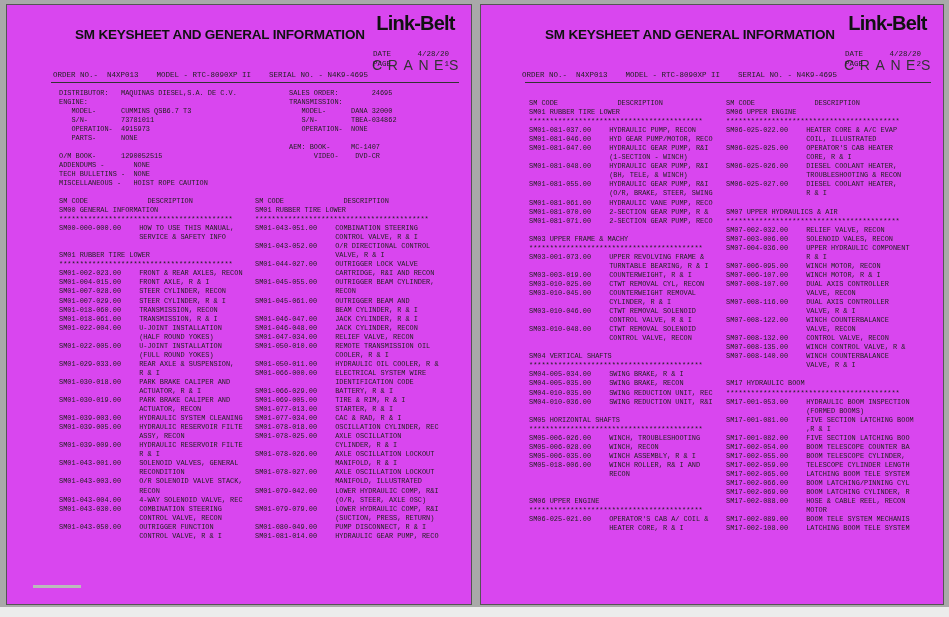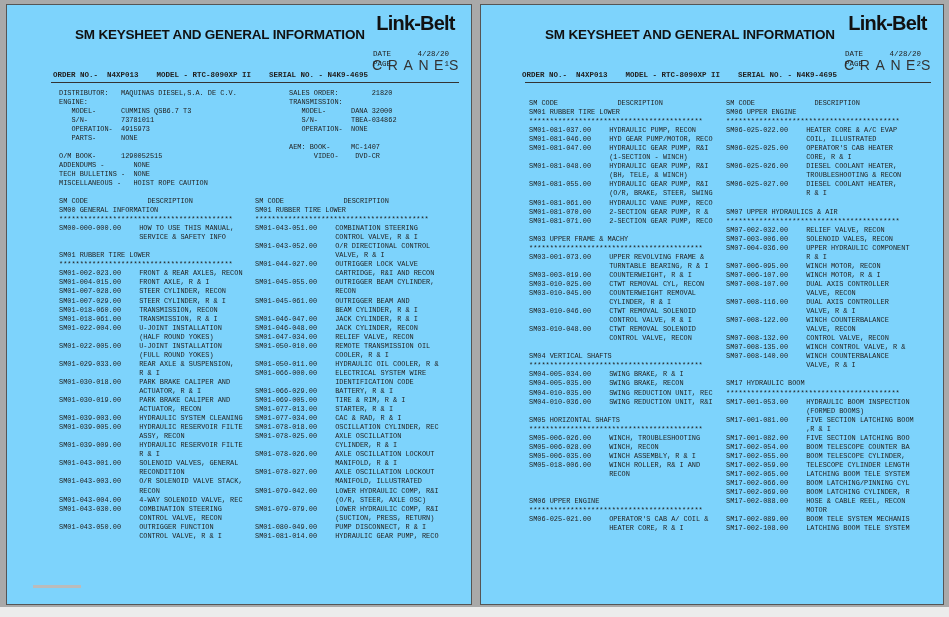--- a/index.html
+++ b/index.html
@@ -3,21 +3,21 @@
 <meta charset="utf-8">
 <style>
   html, body { margin:0; padding:0; }
   body {
     width:949px; height:617px; overflow:hidden;
     background:#a9a9a9; position:relative;
     font-family: "Liberation Mono", monospace;
   }
   .bottom-strip { position:absolute; left:0; top:607px; width:949px; height:10px; background:#ececec; }
   .page {
-    position:absolute; top:4px; height:601px; background:#7dd3fc;
+    position:absolute; top:4px; height:601px; background:#d946ef;
     border:1px solid #555; box-sizing:border-box; overflow:hidden;
   }
   #page1 { left:6px; width:466px; }
   #page2 { left:480px; width:464px; }
   .title {
     position:absolute; top:22px; font-family:"Liberation Sans", sans-serif;
     font-weight:bold; font-size:13.5px; color:#111; letter-spacing:-0.2px;
   }
   #page1 .title { left:68px; }
   #page2 .title { left:64px; }
@@ -26,21 +26,21 @@
     font-family:"Liberation Sans", sans-serif; font-weight:bold; font-size:20px;
     letter-spacing:-0.8px; color:#111; line-height:20px;
   }
   .logo-sub {
     font-family:"Liberation Sans", sans-serif; font-size:14px; letter-spacing:5.6px;
     color:#333; line-height:9px; margin-right:-5px;margin-top:28px;
   }
   .meta { position:absolute; top:44px; right:22px; font-size:7.5px; line-height:10px; color:#222; }
   .meta-row { display:flex; justify-content:space-between; width:76px; }
   .order-line {
-    position:absolute; top:66px; left:46px; font-size:7.5px; color:#222; white-space:pre;font-weight:bold;
+    position:absolute; top:66px; left:46px; font-size:7.5px; color:#222; white-space:pre;
   }
   #page2 .order-line { left:41px; }
   .rule { position:absolute; top:77px; left:44px; right:12px; border-top:1.5px solid #333; }
   .mono { font-size:6.9px; line-height:9.05px; color:#222; white-space:pre; }
   .info-block { position:absolute; top:84px; left:52px;text-align:right; }
   .info-right { position:absolute; top:84px; left:282px; }
   .row { display:flex; }
   .col { position:absolute; }
   .hdr-row { display:flex; }
   .code { display:inline-block; width:76px; }
@@ -65,21 +65,21 @@
         <span>4/28/20</span>
       </div>
     <div class="meta-row">
         <span>PAGE</span>
         <span>1</span>
       </div>
   </div>
   <div class="order-line">ORDER NO.-  N4XP013    MODEL - RTC-8090XP II    SERIAL NO. - N4K9-4695</div>
   <div class="rule"></div>
   <div class="info-block mono"><div class="row">DISTRIBUTOR:   MAQUINAS DIESEL,S.A. DE C.V.</div><div class="row">ENGINE:</div><div class="row">   MODEL-      CUMMINS QSB6.7 T3</div><div class="row">   S/N-        73781011</div><div class="row">   OPERATION-  4915973</div><div class="row">   PARTS-      NONE</div><div class="blank"></div><div class="row">O/M BOOK-      1290052515</div><div class="row">ADDENDUMS -       NONE</div><div class="row">TECH BULLETINS -  NONE</div><div class="row">MISCELLANEOUS -   HOIST ROPE CAUTION</div></div>
-  <div class="info-right mono"><div class="row">SALES ORDER:        21820</div><div class="row">TRANSMISSION:</div><div class="row">   MODEL-      DANA 32000</div><div class="row">   S/N-        TBEA-034862</div><div class="row">   OPERATION-  NONE</div><div class="blank"></div><div class="row">AEM: BOOK-     MC-1407</div><div class="row">      VIDEO-    DVD-CR</div></div>
+  <div class="info-right mono"><div class="row">SALES ORDER:        24695</div><div class="row">TRANSMISSION:</div><div class="row">   MODEL-      DANA 32000</div><div class="row">   S/N-        TBEA-034862</div><div class="row">   OPERATION-  NONE</div><div class="blank"></div><div class="row">AEM: BOOK-     MC-1407</div><div class="row">      VIDEO-    DVD-CR</div></div>
   <div class="col mono" style="left:52px; top:192px;"><div class="hdr-row"><span class="code">SM CODE</span><span>   DESCRIPTION</span></div><div class="row">SM00 GENERAL INFORMATION</div><div class="row stars">******************************************</div><div class="row"><span class="code">SM00-000-000.00</span><span> HOW TO USE THIS MANUAL,</span></div><div class="row"><span class="code"></span><span> SERVICE &amp; SAFETY INFO</span></div><div class="blank"></div><div class="row">SM01 RUBBER TIRE LOWER</div><div class="row stars">******************************************</div><div class="row"><span class="code">SM01-002-023.00</span><span> FRONT &amp; REAR AXLES, RECON</span></div><div class="row"><span class="code">SM01-004-015.00</span><span> FRONT AXLE, R &amp; I</span></div><div class="row"><span class="code">SM01-007-028.00</span><span> STEER CYLINDER, RECON</span></div><div class="row"><span class="code">SM01-007-029.00</span><span> STEER CYLINDER, R &amp; I</span></div><div class="row"><span class="code">SM01-018-060.00</span><span> TRANSMISSION, RECON</span></div><div class="row"><span class="code">SM01-018-061.00</span><span> TRANSMISSION, R &amp; I</span></div><div class="row"><span class="code">SM01-022-004.00</span><span> U-JOINT INSTALLATION</span></div><div class="row"><span class="code"></span><span> (HALF ROUND YOKES)</span></div><div class="row"><span class="code">SM01-022-005.00</span><span> U-JOINT INSTALLATION</span></div><div class="row"><span class="code"></span><span> (FULL ROUND YOKES)</span></div><div class="row"><span class="code">SM01-029-033.00</span><span> REAR AXLE &amp; SUSPENSION,</span></div><div class="row"><span class="code"></span><span> R &amp; I</span></div><div class="row"><span class="code">SM01-030-018.00</span><span> PARK BRAKE CALIPER AND</span></div><div class="row"><span class="code"></span><span> ACTUATOR, R &amp; I</span></div><div class="row"><span class="code">SM01-030-019.00</span><span> PARK BRAKE CALIPER AND</span></div><div class="row"><span class="code"></span><span> ACTUATOR, RECON</span></div><div class="row"><span class="code">SM01-039-003.00</span><span> HYDRAULIC SYSTEM CLEANING</span></div><div class="row"><span class="code">SM01-039-005.00</span><span> HYDRAULIC RESERVOIR FILTE</span></div><div class="row"><span class="code"></span><span> ASSY, RECON</span></div><div class="row"><span class="code">SM01-039-009.00</span><span> HYDRAULIC RESERVOIR FILTE</span></div><div class="row"><span class="code"></span><span> R &amp; I</span></div><div class="row"><span class="code">SM01-043-001.00</span><span> SOLENOID VALVES, GENERAL</span></div><div class="row"><span class="code"></span><span> RECONDITION</span></div><div class="row"><span class="code">SM01-043-003.00</span><span> O/R SOLENOID VALVE STACK,</span></div><div class="row"><span class="code"></span><span> RECON</span></div><div class="row"><span class="code">SM01-043-004.00</span><span> 4-WAY SOLENOID VALVE, REC</span></div><div class="row"><span class="code">SM01-043-030.00</span><span> COMBINATION STEERING</span></div><div class="row"><span class="code"></span><span> CONTROL VALVE, RECON</span></div><div class="row"><span class="code">SM01-043-050.00</span><span> OUTRIGGER FUNCTION</span></div><div class="row"><span class="code"></span><span> CONTROL VALVE, R &amp; I</span></div></div>
   <div class="col mono" style="left:248px; top:192px;"><div class="hdr-row"><span class="code">SM CODE</span><span>   DESCRIPTION</span></div><div class="row">SM01 RUBBER TIRE LOWER</div><div class="row stars">******************************************</div><div class="row"><span class="code">SM01-043-051.00</span><span> COMBINATION STEERING</span></div><div class="row"><span class="code"></span><span> CONTROL VALVE, R &amp; I</span></div><div class="row"><span class="code">SM01-043-052.00</span><span> O/R DIRECTIONAL CONTROL</span></div><div class="row"><span class="code"></span><span> VALVE, R &amp; I</span></div><div class="row"><span class="code">SM01-044-027.00</span><span> OUTRIGGER LOCK VALVE</span></div><div class="row"><span class="code"></span><span> CARTRIDGE, R&amp;I AND RECON</span></div><div class="row"><span class="code">SM01-045-055.00</span><span> OUTRIGGER BEAM CYLINDER,</span></div><div class="row"><span class="code"></span><span> RECON</span></div><div class="row"><span class="code">SM01-045-061.00</span><span> OUTRIGGER BEAM AND</span></div><div class="row"><span class="code"></span><span> BEAM CYLINDER, R &amp; I</span></div><div class="row"><span class="code">SM01-046-047.00</span><span> JACK CYLINDER, R &amp; I</span></div><div class="row"><span class="code">SM01-046-048.00</span><span> JACK CYLINDER, RECON</span></div><div class="row"><span class="code">SM01-047-034.00</span><span> RELIEF VALVE, RECON</span></div><div class="row"><span class="code">SM01-050-010.00</span><span> REMOTE TRANSMISSION OIL</span></div><div class="row"><span class="code"></span><span> COOLER, R &amp; I</span></div><div class="row"><span class="code">SM01-050-011.00</span><span> HYDRAULIC OIL COOLER, R &amp;</span></div><div class="row"><span class="code">SM01-066-000.00</span><span> ELECTRICAL SYSTEM WIRE</span></div><div class="row"><span class="code"></span><span> IDENTIFICATION CODE</span></div><div class="row"><span class="code">SM01-066-029.00</span><span> BATTERY, R &amp; I</span></div><div class="row"><span class="code">SM01-069-005.00</span><span> TIRE &amp; RIM, R &amp; I</span></div><div class="row"><span class="code">SM01-077-013.00</span><span> STARTER, R &amp; I</span></div><div class="row"><span class="code">SM01-077-034.00</span><span> CAC &amp; RAD, R &amp; I</span></div><div class="row"><span class="code">SM01-078-018.00</span><span> OSCILLATION CYLINDER, REC</span></div><div class="row"><span class="code">SM01-078-025.00</span><span> AXLE OSCILLATION</span></div><div class="row"><span class="code"></span><span> CYLINDER, R &amp; I</span></div><div class="row"><span class="code">SM01-078-026.00</span><span> AXLE OSCILLATION LOCKOUT</span></div><div class="row"><span class="code"></span><span> MANIFOLD, R &amp; I</span></div><div class="row"><span class="code">SM01-078-027.00</span><span> AXLE OSCILLATION LOCKOUT</span></div><div class="row"><span class="code"></span><span> MANIFOLD, ILLUSTRATED</span></div><div class="row"><span class="code">SM01-079-042.00</span><span> LOWER HYDRAULIC COMP, R&amp;I</span></div><div class="row"><span class="code"></span><span> (O/R, STEER, AXLE OSC)</span></div><div class="row"><span class="code">SM01-079-079.00</span><span> LOWER HYDRAULIC COMP, R&amp;I</span></div><div class="row"><span class="code"></span><span> (SUCTION, PRESS, RETURN)</span></div><div class="row"><span class="code">SM01-080-049.00</span><span> PUMP DISCONNECT, R &amp; I</span></div><div class="row"><span class="code">SM01-081-014.00</span><span> HYDRAULIC GEAR PUMP, RECO</span></div></div>
   <div class="footer-note"></div>
 </div>
 
 <div class="page" id="page2">
   <div class="title">SM KEYSHEET AND GENERAL INFORMATION</div>
   <div class="logo">
     <div class="logo-main">Link-Belt</div>
     <div class="logo-sub">CRANES</div>

